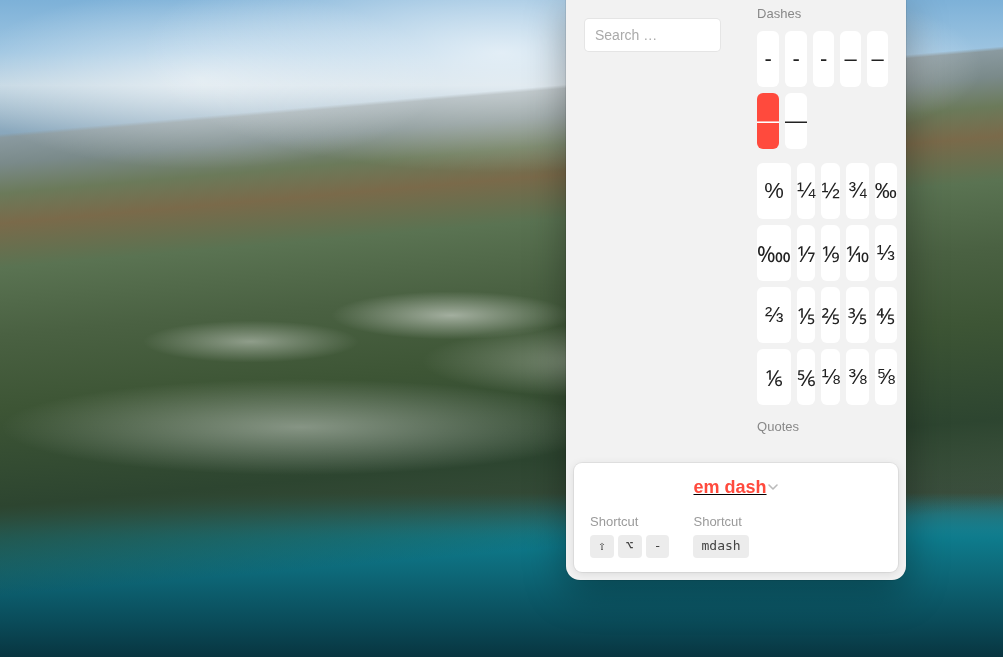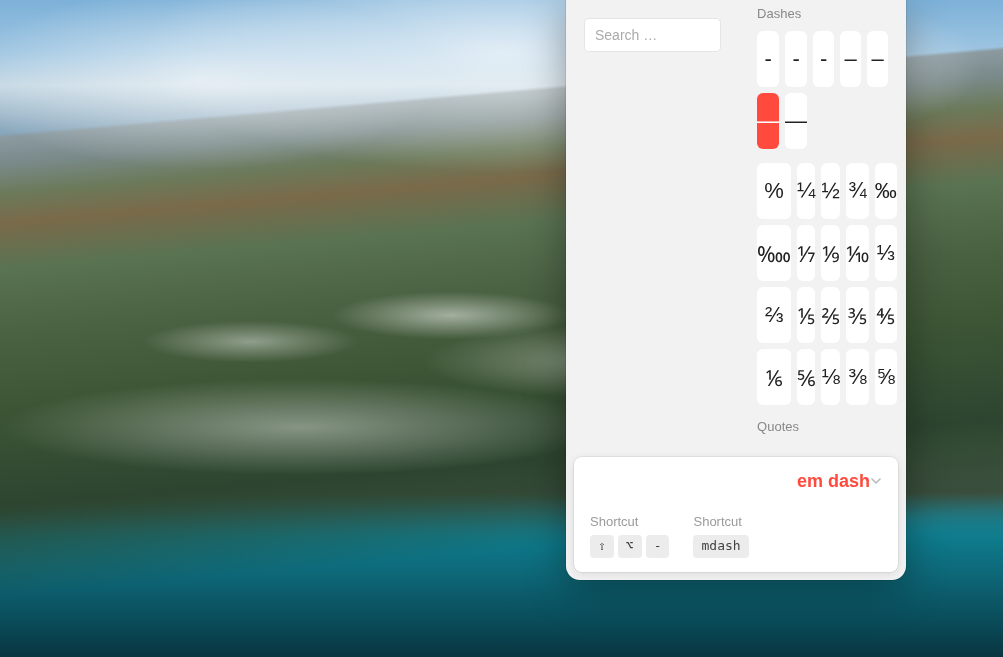--- a/index.html
+++ b/index.html
@@ -126,35 +126,36 @@
   right: 8px;
   bottom: 8px;
   background: #fff;
   border-radius: 8px;
   padding: 14px 16px 14px 16px;
   box-shadow: 0 2px 10px rgba(0,0,0,0.1), 0 0 0 1px rgba(0,0,0,0.05);
 }
 .detail-title-row {
   display: flex;
   align-items: center;
-  justify-content: flex-end;
+  justify-content: center;
+  text-decoration: underline;
 }
 .detail-title {
   color: #ff4a3d;
   font-size: 18px;
   font-weight: 600;
 }
 .chevron {
   color: #bbb;
   font-size: 14px;
 }
 .detail-cols {
   display: flex;
   gap: 24px;
-  margin-top: 22px;
+  margin-top: 16px;
 }
 .detail-col {
   display: flex;
   flex-direction: column;
   gap: 6px;
 }
 .detail-label {
   font-size: 13px;
   color: #9a9a9a;
 }

